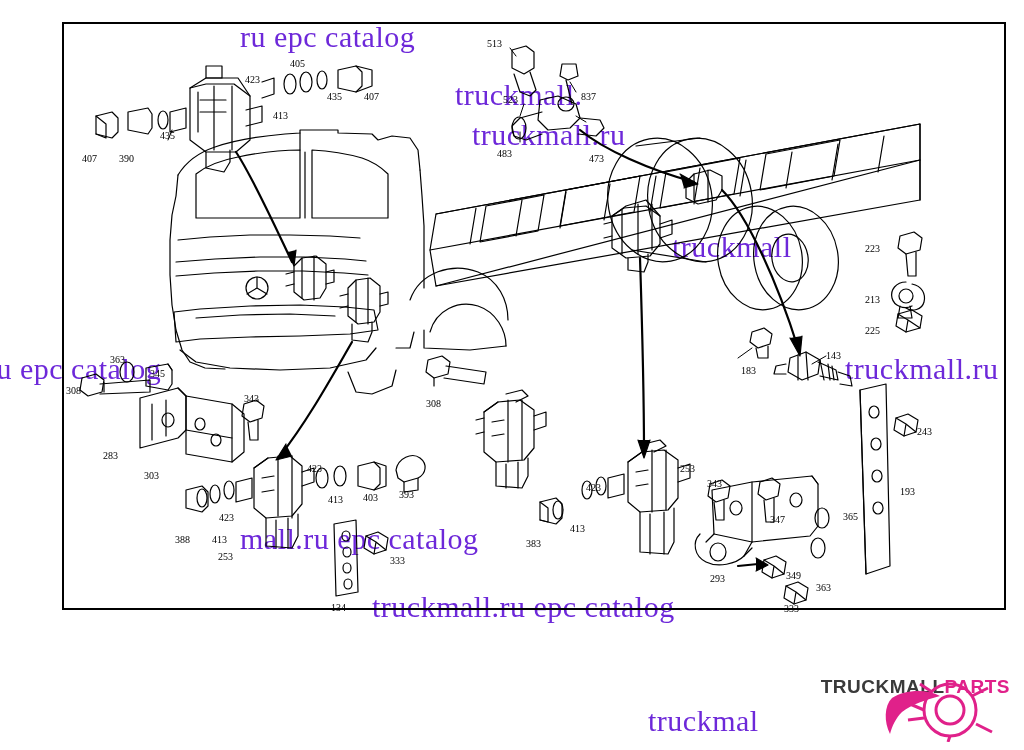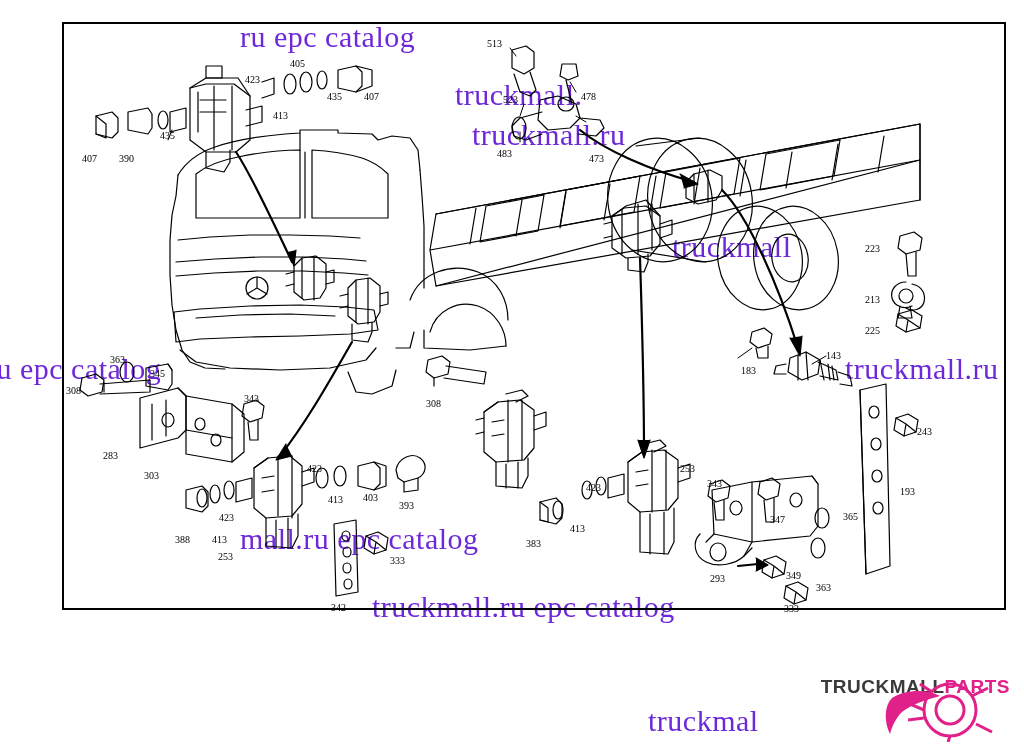--- a/index.html
+++ b/index.html
@@ -400,21 +400,21 @@
     </g>
   </svg>
 
   <div>
     <div class="callout" style="left:487px; top:36px;">513</div>
     <div class="callout" style="left:290px; top:56px;">405</div>
     <div class="callout" style="left:245px; top:72px;">423</div>
     <div class="callout" style="left:327px; top:89px;">435</div>
     <div class="callout" style="left:364px; top:89px;">407</div>
     <div class="callout" style="left:503px; top:92px;">523</div>
-    <div class="callout" style="left:581px; top:89px;">478</div>
+    <div class="callout" style="left:581px; top:89px;">837</div>
     <div class="callout" style="left:273px; top:108px;">413</div>
     <div class="callout" style="left:589px; top:126px;margin-top:25px;">473</div>
     <div class="callout" style="left:160px; top:128px;">435</div>
     <div class="callout" style="left:497px; top:146px;">483</div>
     <div class="callout" style="left:82px; top:151px;">407</div>
     <div class="callout" style="left:119px; top:151px;">390</div>
     <div class="callout" style="left:865px; top:241px;text-align:center;">223</div>
     <div class="callout" style="left:865px; top:292px;">213</div>
     <div class="callout" style="left:865px; top:323px;">225</div>
     <div class="callout" style="left:826px; top:348px;">143</div>
@@ -424,38 +424,38 @@
     <div class="callout" style="left:66px; top:383px;">308</div>
     <div class="callout" style="left:244px; top:391px;">343</div>
     <div class="callout" style="left:426px; top:396px;">308</div>
     <div class="callout" style="left:103px; top:448px;">283</div>
     <div class="callout" style="left:917px; top:424px;">243</div>
     <div class="callout" style="left:144px; top:468px;">303</div>
     <div class="callout" style="left:307px; top:461px;">423</div>
     <div class="callout" style="left:680px; top:461px;">253</div>
     <div class="callout" style="left:328px; top:492px;">413</div>
     <div class="callout" style="left:363px; top:490px;">403</div>
-    <div class="callout" style="left:399px; top:498px;">393</div>
+    <div class="callout" style="left:399px; top:487px;">393</div>
     <div class="callout" style="left:707px; top:476px;">343</div>
     <div class="callout" style="left:770px; top:476px;margin-top:36px;">347</div>
     <div class="callout" style="left:900px; top:484px;">193</div>
     <div class="callout" style="left:586px; top:480px;">423</div>
     <div class="callout" style="left:219px; top:510px;">423</div>
     <div class="callout" style="left:843px; top:509px;">365</div>
     <div class="callout" style="left:175px; top:532px;">388</div>
     <div class="callout" style="left:212px; top:532px;">413</div>
     <div class="callout" style="left:570px; top:521px;">413</div>
     <div class="callout" style="left:526px; top:536px;">383</div>
     <div class="callout" style="left:218px; top:549px;">253</div>
     <div class="callout" style="left:390px; top:553px;">333</div>
     <div class="callout" style="left:786px; top:568px;">349</div>
     <div class="callout" style="left:816px; top:580px;">363</div>
     <div class="callout" style="left:710px; top:571px;">293</div>
     <div class="callout" style="left:784px; top:601px;">333</div>
-    <div class="callout" style="left:331px; top:600px;">342</div>
+    <div class="callout" style="left:331px; top:600px;">134</div>
   </div>
 
   <div class="logo-text">
     <span>TRUCKMALL</span><span class="pink">PARTS</span>
   </div>
   <svg class="logo" viewBox="0 0 180 66" xmlns="http://www.w3.org/2000/svg">
     <g fill="none" stroke="#e0218a" stroke-width="3">
       <circle cx="118" cy="34" r="26"></circle>
       <circle cx="118" cy="34" r="14"></circle>
       <path d="M92 34 L78 28 M92 42 L76 44 M100 16 L88 8 M140 20 L156 12 M144 48 L160 56 M118 60 L116 66"></path>

